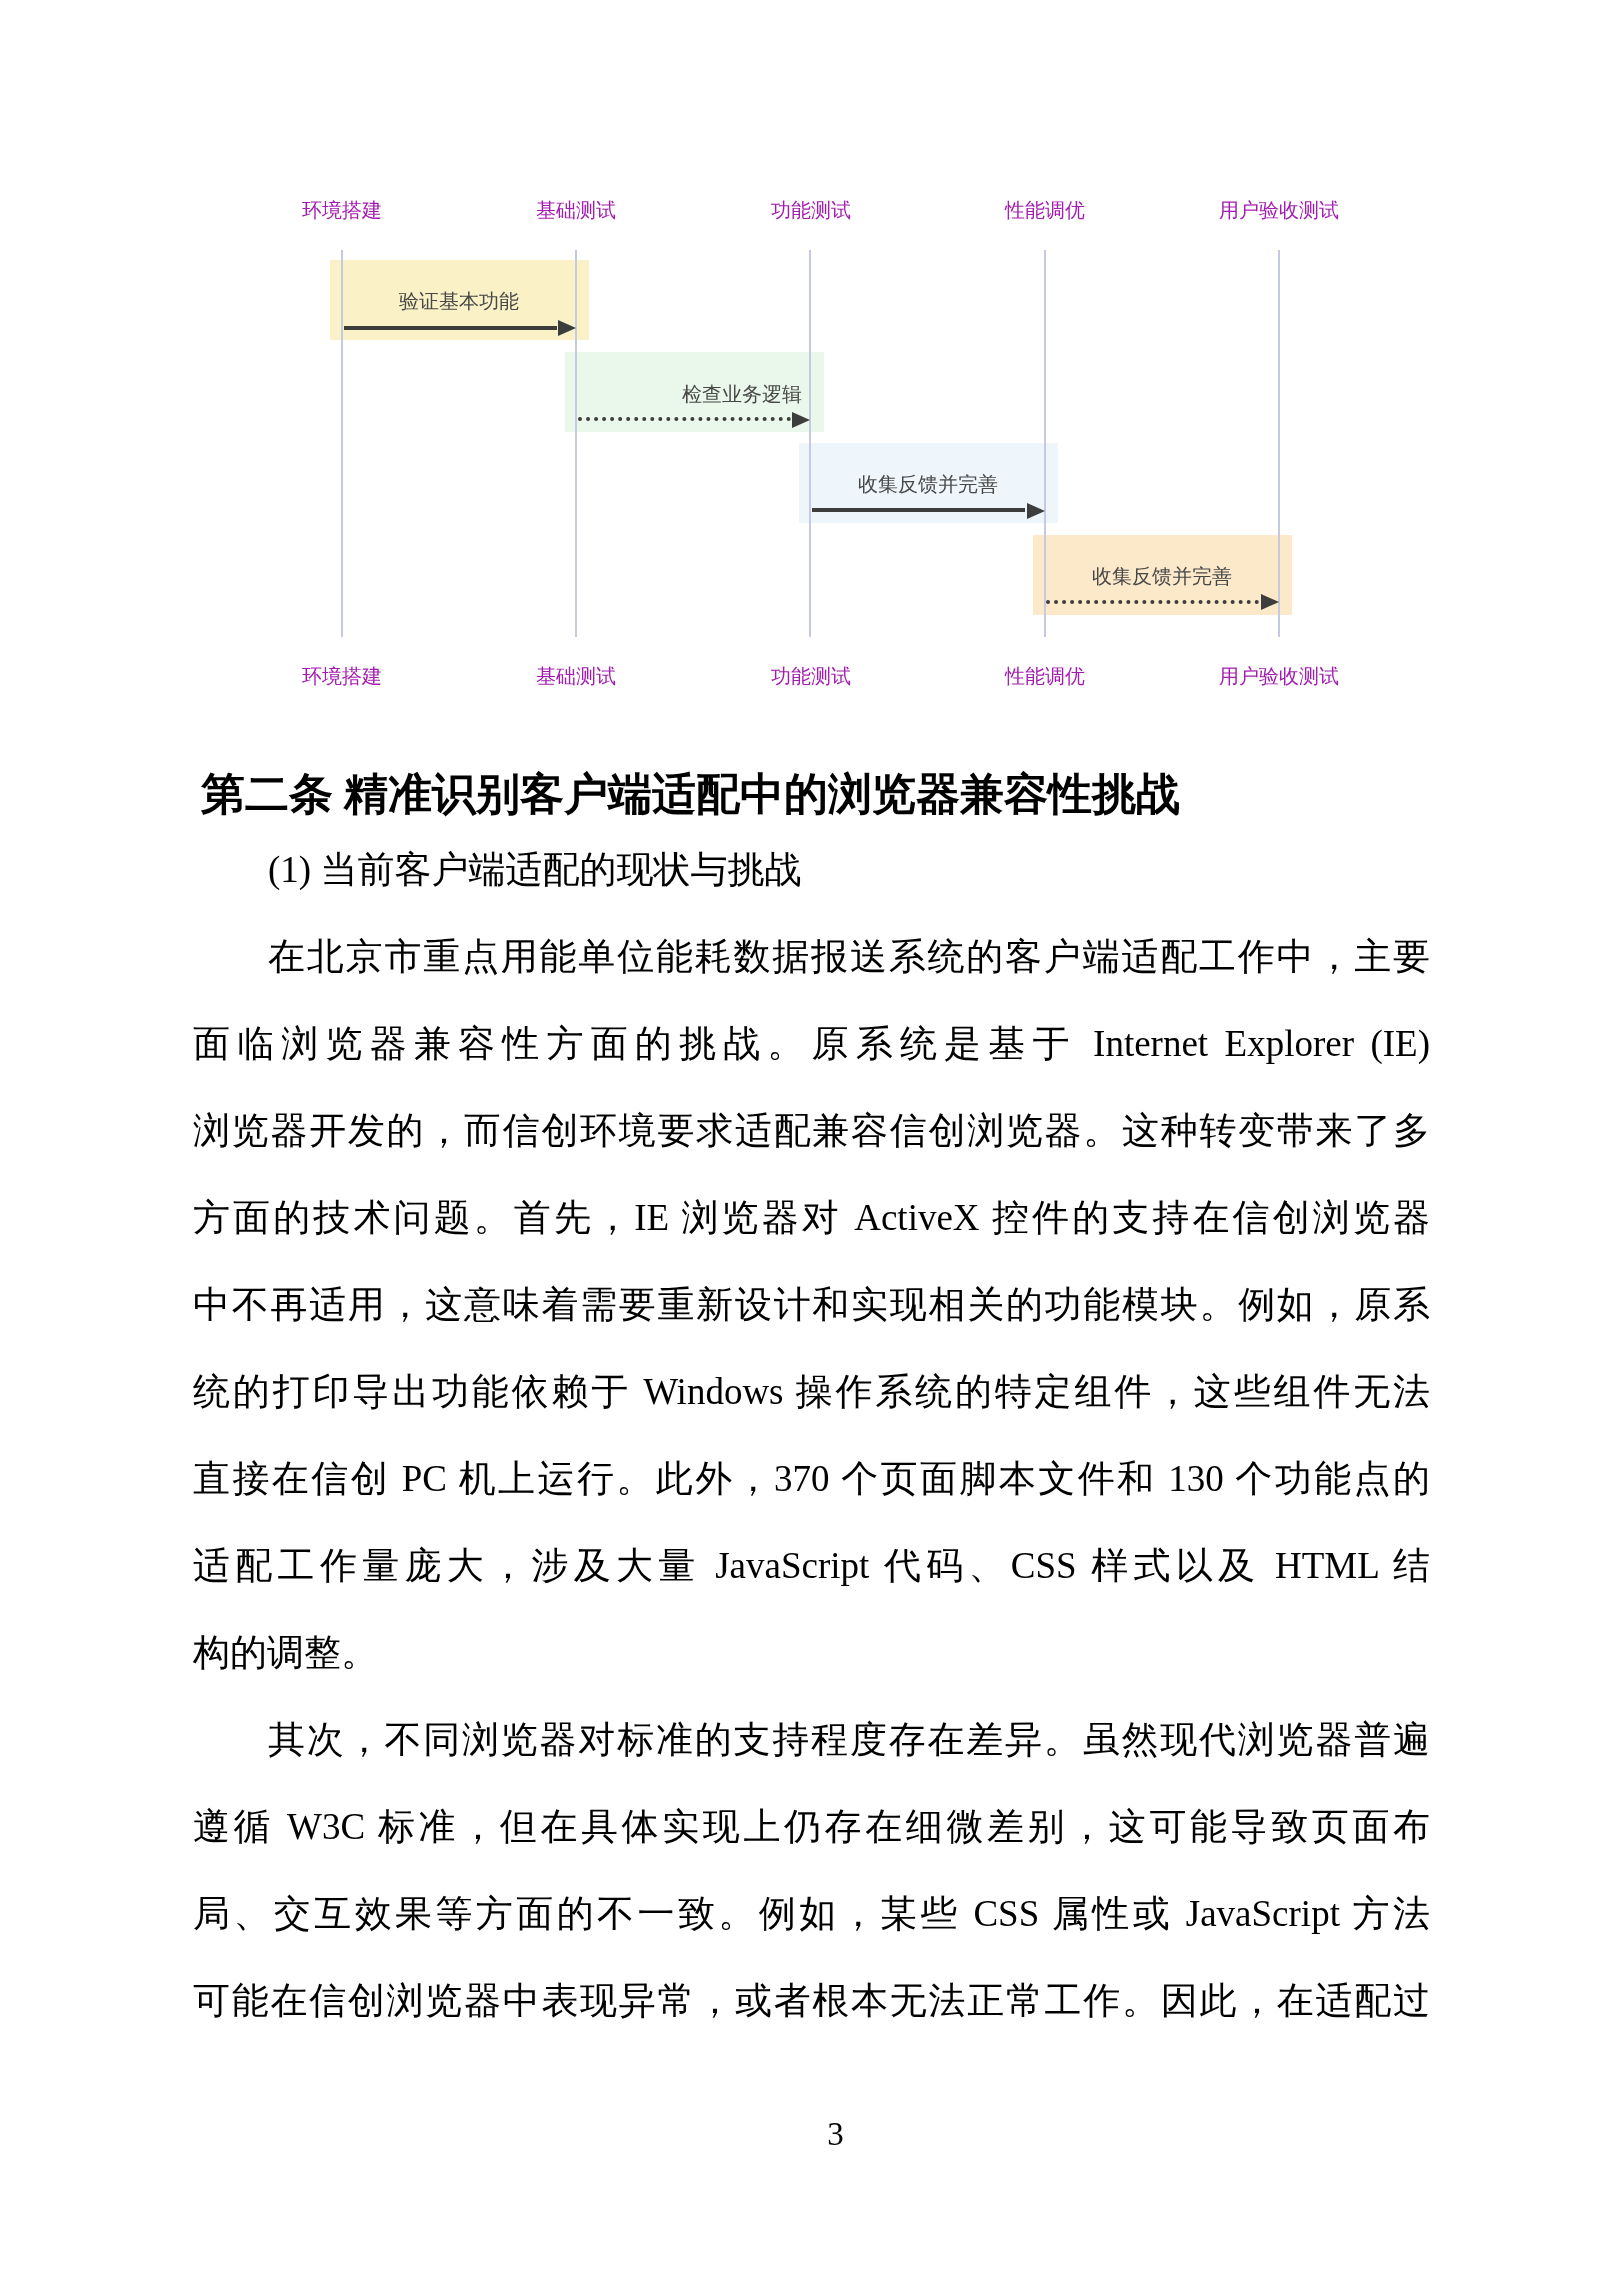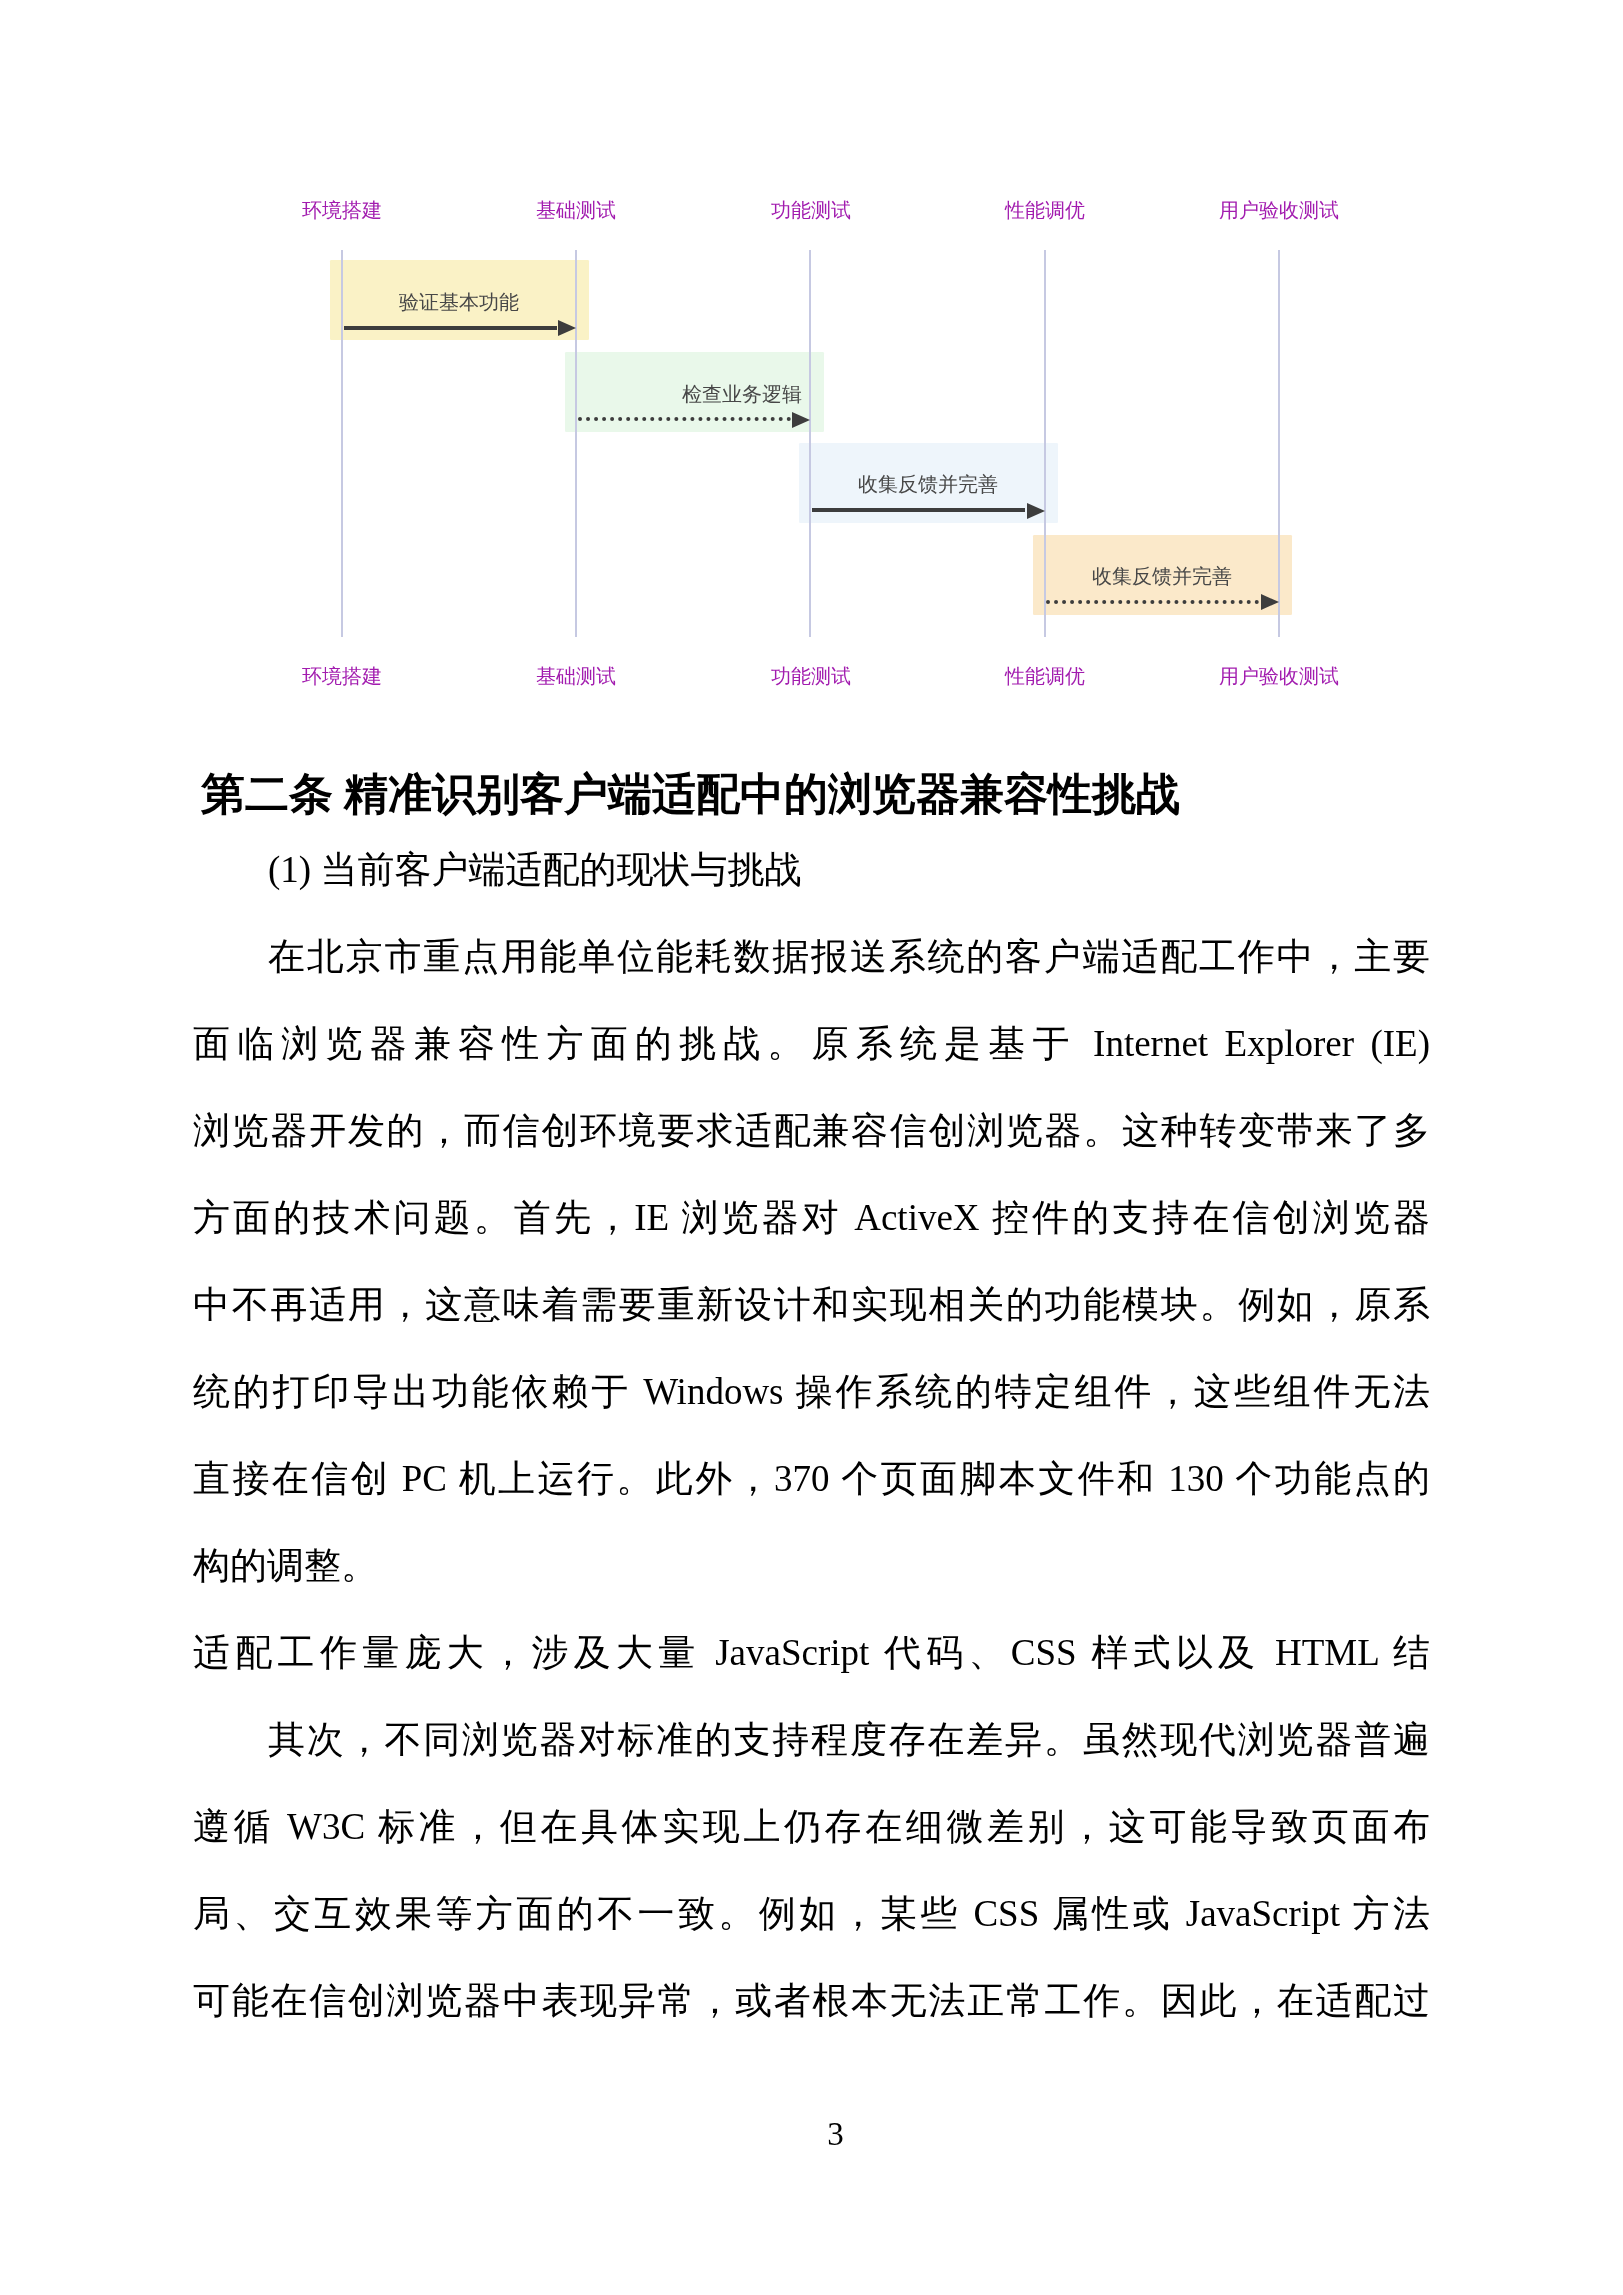--- a/index.html
+++ b/index.html
@@ -63,21 +63,21 @@
       <div class="dg-label" style="left: 811px; top: 196px;">功能测试</div>
       <div class="lifeline" style="left: 809px; background: rgb(198, 201, 226); z-index: 2;"></div>
       <div class="dg-label" style="left: 811px; top: 662px;">功能测试</div>
       <div class="dg-label" style="left: 1045px; top: 196px;">性能调优</div>
       <div class="lifeline" style="left: 1044px; background: rgb(198, 201, 226); z-index: 2;"></div>
       <div class="dg-label" style="left: 1045px; top: 662px;">性能调优</div>
       <div class="dg-label" style="left: 1279px; top: 196px;">用户验收测试</div>
       <div class="lifeline" style="left: 1278px; background: rgb(198, 201, 226); z-index: 2;"></div>
       <div class="dg-label" style="left: 1279px; top: 662px;">用户验收测试</div>
       <div class="msg-box" style="left: 330px; top: 260px; width: 259px; background: rgb(250, 242, 198); z-index: 1;"></div>
-      <div class="msg-label" style="left: 459px; top: 288px; z-index: 3;">验证基本功能</div>
+      <div class="msg-label" style="left: 459px; top: 288px; z-index: 3; font-family: Liberation Mono, monospace;">验证基本功能</div>
       <div class="msg-line solid" style="left: 344px; top: 326px; width: 213px; border-top-color: rgb(61, 61, 61); z-index: 3;"></div>
       <div class="arrow-head" style="left: 558px; top: 320px; border-left-color: rgb(61, 61, 61); z-index: 3;"></div>
       <div class="msg-box" style="left: 565px; top: 352px; width: 259px; background: rgb(233, 248, 234); z-index: 1;"></div>
       <div class="msg-label" style="left: 694px; top: 380px; z-index: 3; margin-left: 48px;">检查业务逻辑</div>
       <div class="msg-line dotted" style="left: 578px; top: 417px; width: 213px; border-top-color: rgb(61, 61, 61); z-index: 3;"></div>
       <div class="arrow-head" style="left: 792px; top: 412px; border-left-color: rgb(61, 61, 61); z-index: 3;"></div>
       <div class="msg-box" style="left: 799px; top: 443px; width: 259px; background: rgb(238, 245, 251); z-index: 1;"></div>
       <div class="msg-label" style="left: 928px; top: 470px; z-index: 3;">收集反馈并完善</div>
       <div class="msg-line solid" style="left: 812px; top: 508px; width: 213px; border-top-color: rgb(61, 61, 61); z-index: 3;"></div>
       <div class="arrow-head" style="left: 1027px; top: 503px; border-left-color: rgb(61, 61, 61); z-index: 3;"></div>
@@ -91,22 +91,22 @@
 
   <div class="textcol" id="textcol">
     <div class="line subheading">(1) 当前客户端适配的现状与挑战</div>
   <div class="line j ind">在北京市重点用能单位能耗数据报送系统的客户端适配工作中，主要</div>
       <div class="line j">面临浏览器兼容性方面的挑战。原系统是基于 Internet Explorer (IE)</div>
       <div class="line j">浏览器开发的，而信创环境要求适配兼容信创浏览器。这种转变带来了多</div>
       <div class="line j">方面的技术问题。首先，IE 浏览器对 ActiveX 控件的支持在信创浏览器</div>
       <div class="line j">中不再适用，这意味着需要重新设计和实现相关的功能模块。例如，原系</div>
       <div class="line j">统的打印导出功能依赖于 Windows 操作系统的特定组件，这些组件无法</div>
       <div class="line j">直接在信创 PC 机上运行。此外，370 个页面脚本文件和 130 个功能点的</div>
+      <div class="line j">适配工作量庞大，涉及大量 JavaScript 代码、CSS 样式以及 HTML 结</div>
       <div class="line">构的调整。</div>
-      <div class="line j">适配工作量庞大，涉及大量 JavaScript 代码、CSS 样式以及 HTML 结</div>
       <div class="line j ind">其次，不同浏览器对标准的支持程度存在差异。虽然现代浏览器普遍</div>
       <div class="line j">遵循 W3C 标准，但在具体实现上仍存在细微差别，这可能导致页面布</div>
       <div class="line j">局、交互效果等方面的不一致。例如，某些 CSS 属性或 JavaScript 方法</div>
       <div class="line j">可能在信创浏览器中表现异常，或者根本无法正常工作。因此，在适配过</div>
     </div>
 
   <div class="pagenum">3</div>
 
 </div>
 

